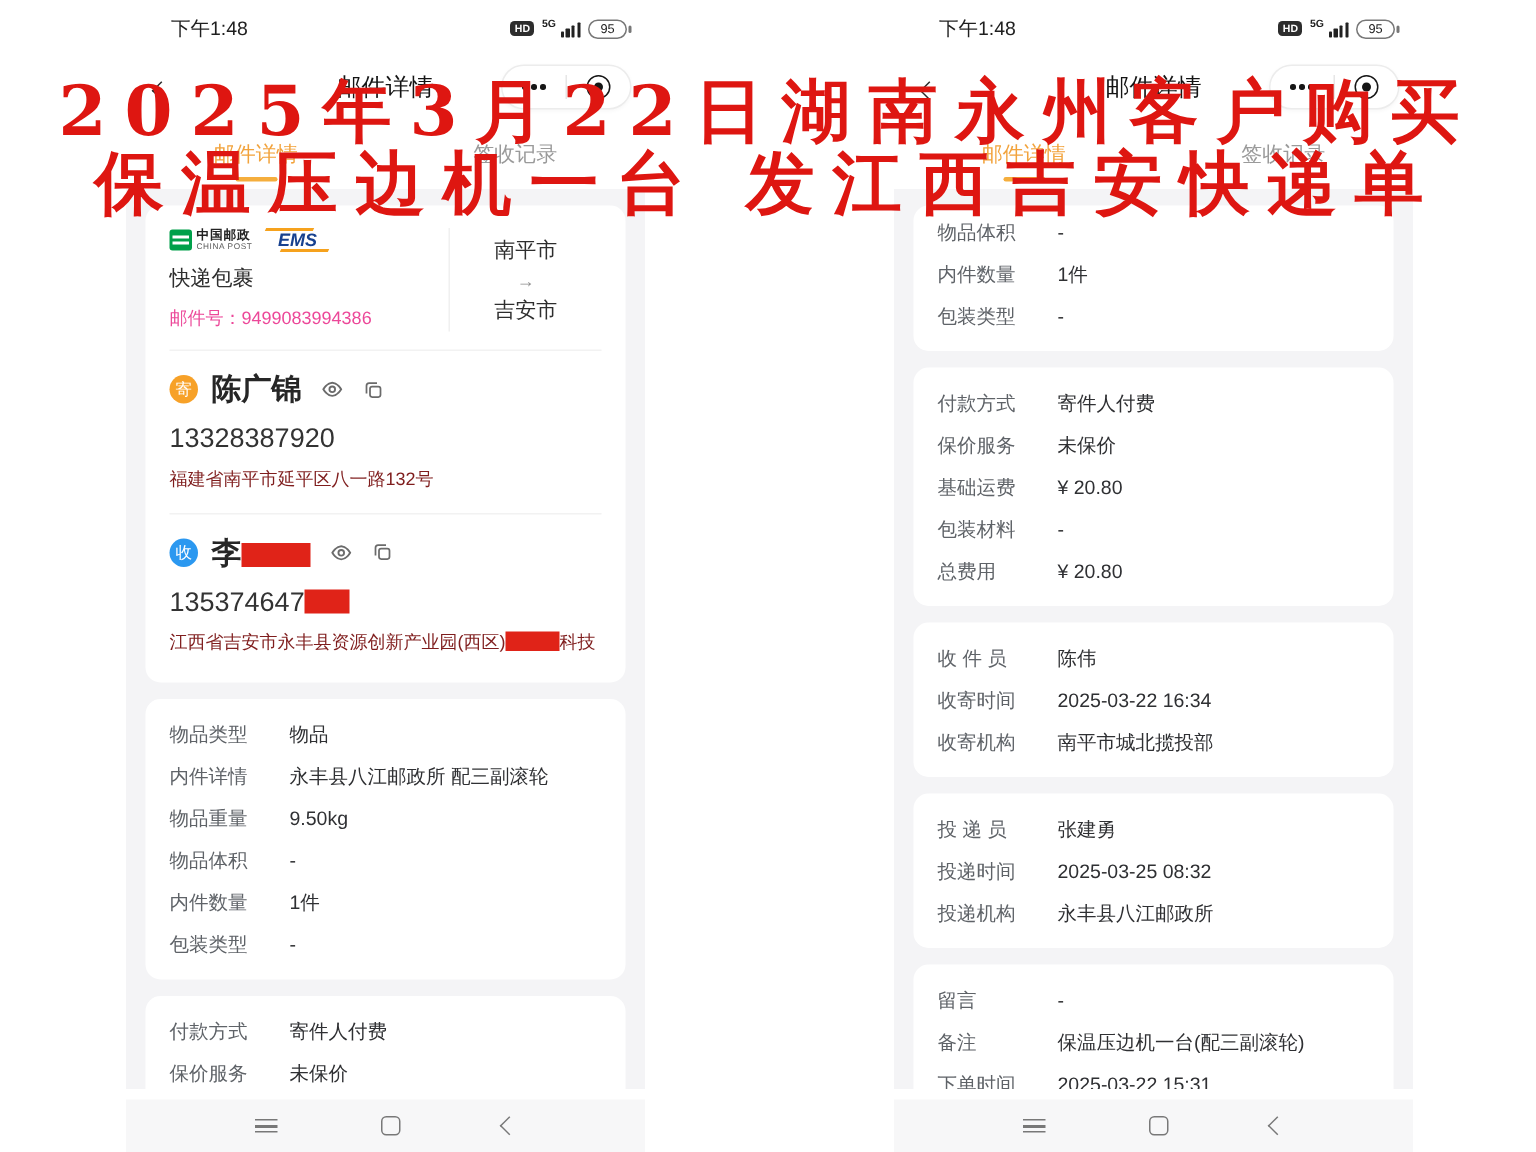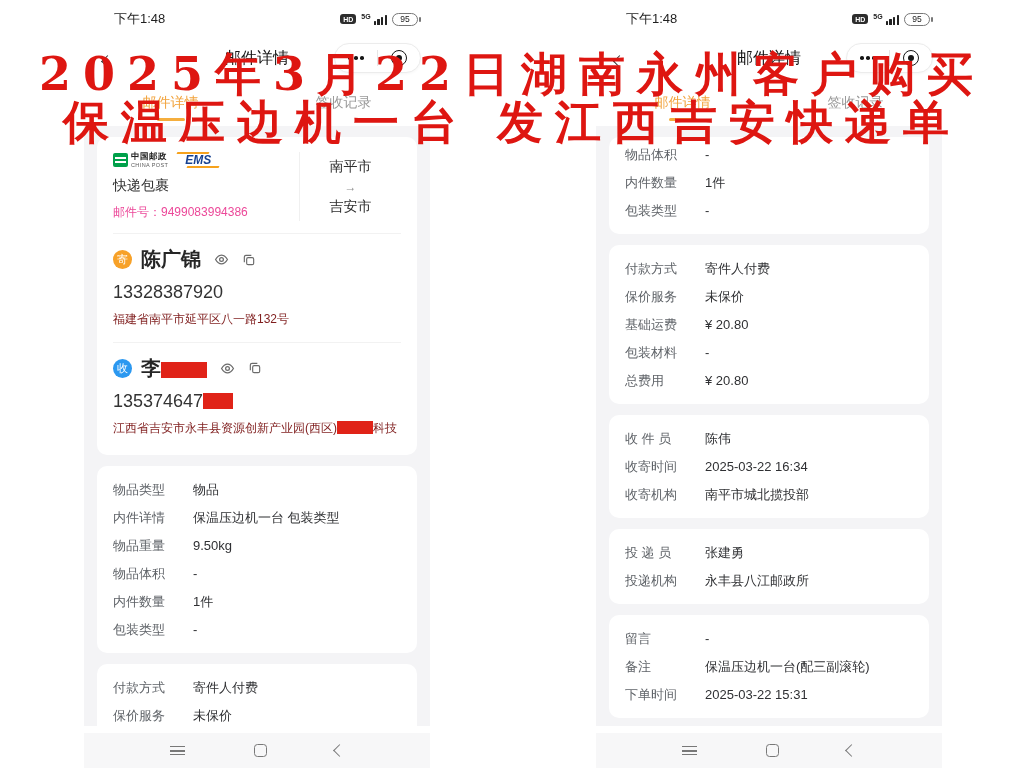--- a/index.html
+++ b/index.html
@@ -214,21 +214,21 @@
 
       <div class="card">
 
           <div class="row">
             <span class="row-label">物品类型</span>
             <span class="row-value">物品</span>
           </div>
 
           <div class="row">
             <span class="row-label">内件详情</span>
-            <span class="row-value">保温压边机一台 包装类型</span>
+            <span class="row-value">永丰县八江邮政所 配三副滚轮</span>
           </div>
 
           <div class="row">
             <span class="row-label">物品重量</span>
             <span class="row-value">9.50kg</span>
           </div>
 
           <div class="row">
             <span class="row-label">物品体积</span>
             <span class="row-value">-</span>
@@ -376,20 +376,24 @@
           </div>
         </div>
 
       <div class="card">
 
           <div class="row">
             <span class="row-label">投 递 员</span>
             <span class="row-value">张建勇</span>
           </div>
 
+          <div class="row">
+            <span class="row-label">投递时间</span>
+            <span class="row-value">2025-03-25 08:32</span>
+          </div>
 
           <div class="row">
             <span class="row-label">投递机构</span>
             <span class="row-value">永丰县八江邮政所</span>
           </div>
         </div>
 
       <div class="card">
 
           <div class="row">

